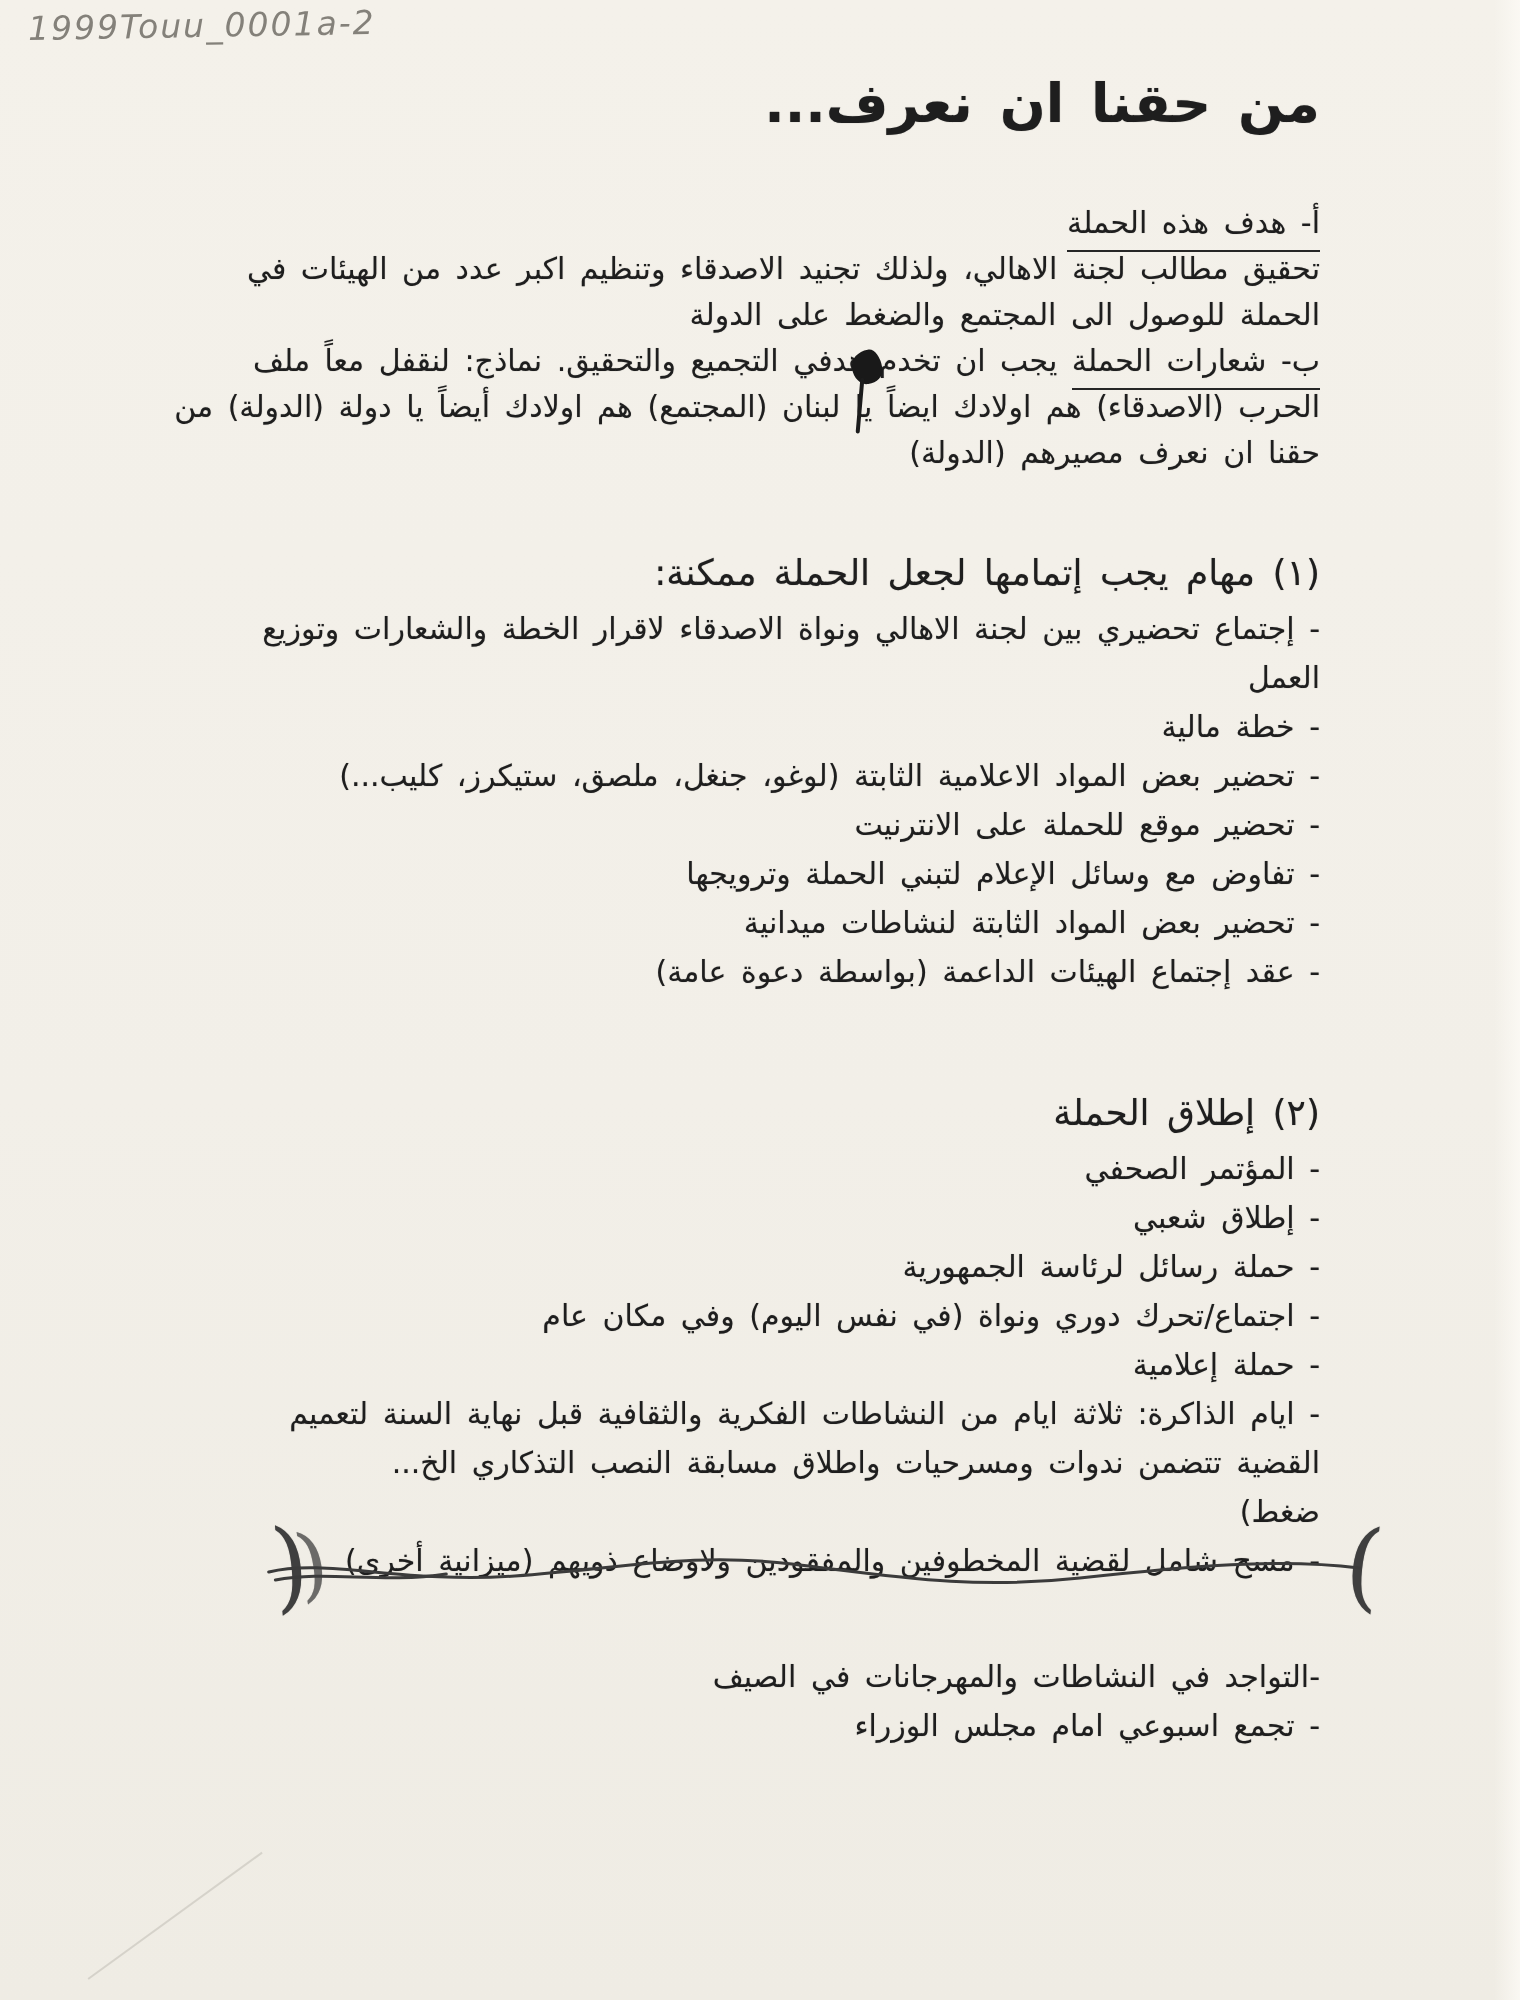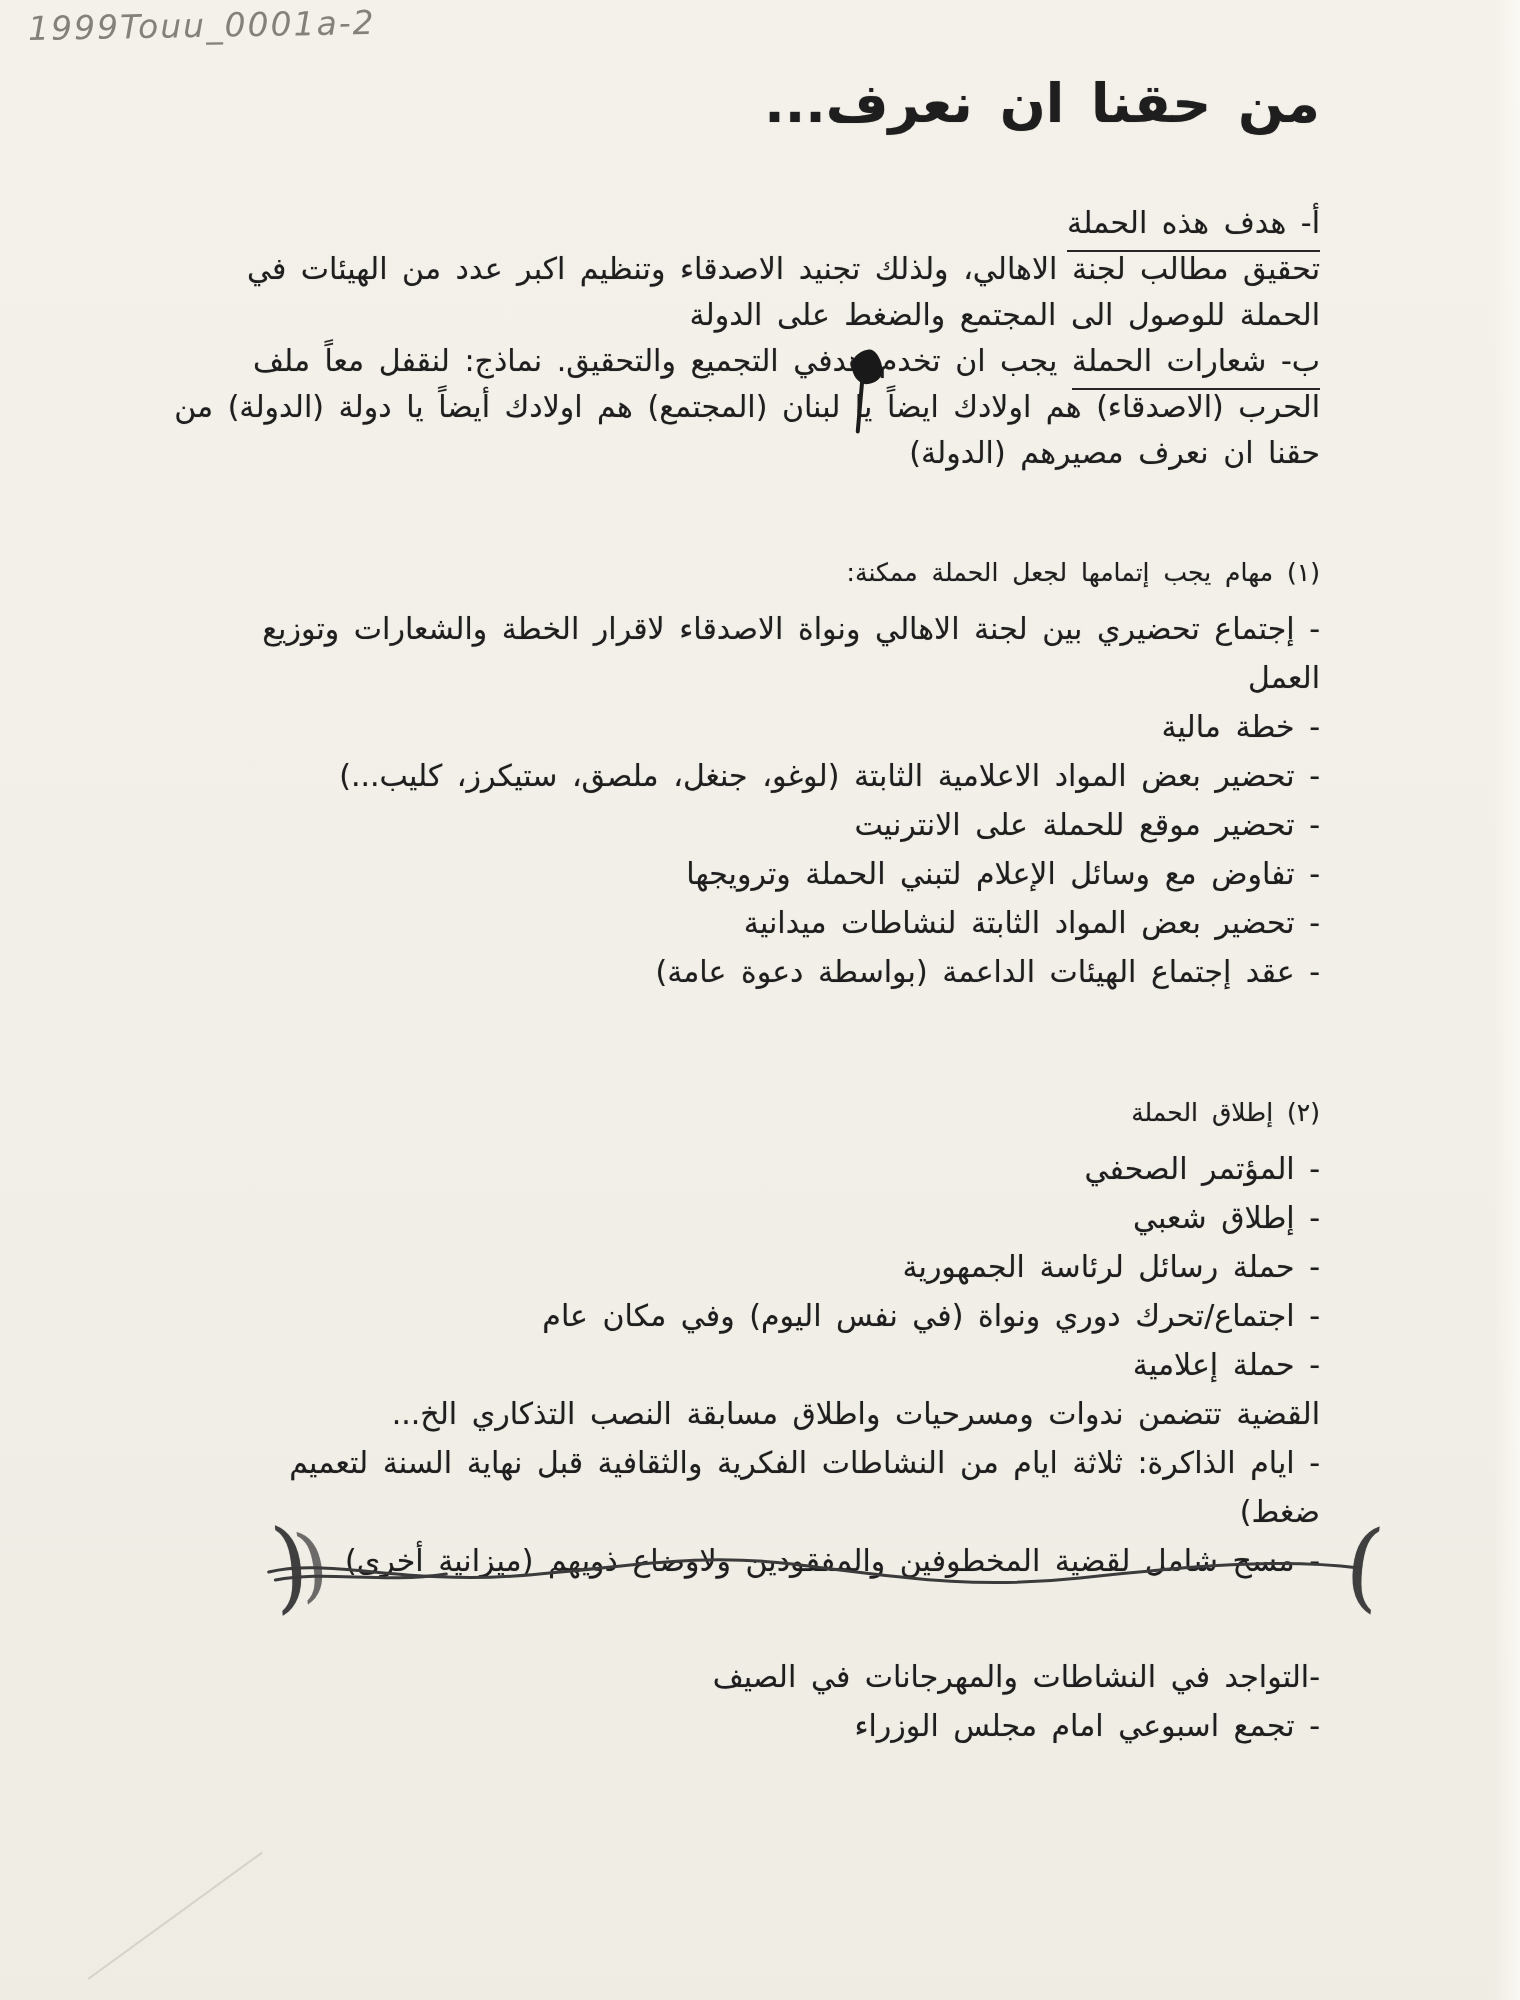--- a/index.html
+++ b/index.html
@@ -22,21 +22,21 @@
   }
   .title{
     position:absolute;right:200px;top:72px;margin:0;
     font-size:54px;font-weight:600;word-spacing:8px;white-space:nowrap;
     text-shadow:0 0 1px rgba(25,25,25,.4);
   }
   .block{position:absolute;right:200px;left:120px;text-align:right;}
   .ln{line-height:46px;font-size:30px;word-spacing:5px;white-space:nowrap;
       text-shadow:0 0 1px rgba(25,25,25,.35);}
   .blk-tasks .ln,.blk-launch .ln,.blk-pre .ln{line-height:49px;}
-  .hd{line-height:62px;font-size:25px;word-spacing:6px;white-space:nowrap;
+  .hd{line-height:62px;font-size:36px;word-spacing:6px;white-space:nowrap;
       text-shadow:0 0 1px rgba(25,25,25,.4);}
   .u{border-bottom:2px solid #262626;padding-bottom:10px;}
   .blk-intro{top:200px;}
   .blk-tasks{top:542px;}
   .blk-launch{top:1082px;}
   .blk-pre{top:1652px;}
   .blk-committees{top:1890px;}
   
   .blot{position:absolute;left:852px;top:350px;width:30px;height:34px;background:#191919;
     border-radius:62% 38% 55% 45% / 48% 62% 38% 55%;transform:rotate(-8deg);}
@@ -89,22 +89,22 @@
     <div class="ln">- عقد إجتماع الهيئات الداعمة (بواسطة دعوة عامة)</div>
   </div>
 
   <div class="block blk-launch">
     <div class="hd">(٢) إطلاق الحملة</div>
     <div class="ln">- المؤتمر الصحفي</div>
     <div class="ln">- إطلاق شعبي</div>
     <div class="ln">- حملة رسائل لرئاسة الجمهورية</div>
     <div class="ln">- اجتماع/تحرك دوري ونواة (في نفس اليوم) وفي مكان عام</div>
     <div class="ln">- حملة إعلامية</div>
+    <div class="ln">- ايام الذاكرة: ثلاثة ايام من النشاطات الفكرية والثقافية قبل نهاية السنة لتعميم</div>
     <div class="ln">القضية تتضمن ندوات ومسرحيات واطلاق مسابقة النصب التذكاري الخ...</div>
-    <div class="ln">- ايام الذاكرة: ثلاثة ايام من النشاطات الفكرية والثقافية قبل نهاية السنة لتعميم</div>
     <div class="ln">ضغط)</div>
     <div class="ln struck-wrap">
       <span class="struck-text">- مسح شامل لقضية المخطوفين والمفقودين ولاوضاع ذويهم (ميزانية أخرى)</span>
       <span class="paren p-open">(</span>
       <span class="paren p-close">)</span>
       <span class="paren p-close2">)</span>
       <svg class="strike-svg" viewBox="0 0 1000 50" preserveAspectRatio="none">
         <path d="M 8 32 C 60 18, 130 44, 230 36 C 330 28, 390 12, 480 24 C 570 36, 640 50, 740 38 C 840 26, 920 18, 992 28"></path>
         <path d="M 14 40 C 60 30, 110 44, 168 34"></path>
       </svg>

